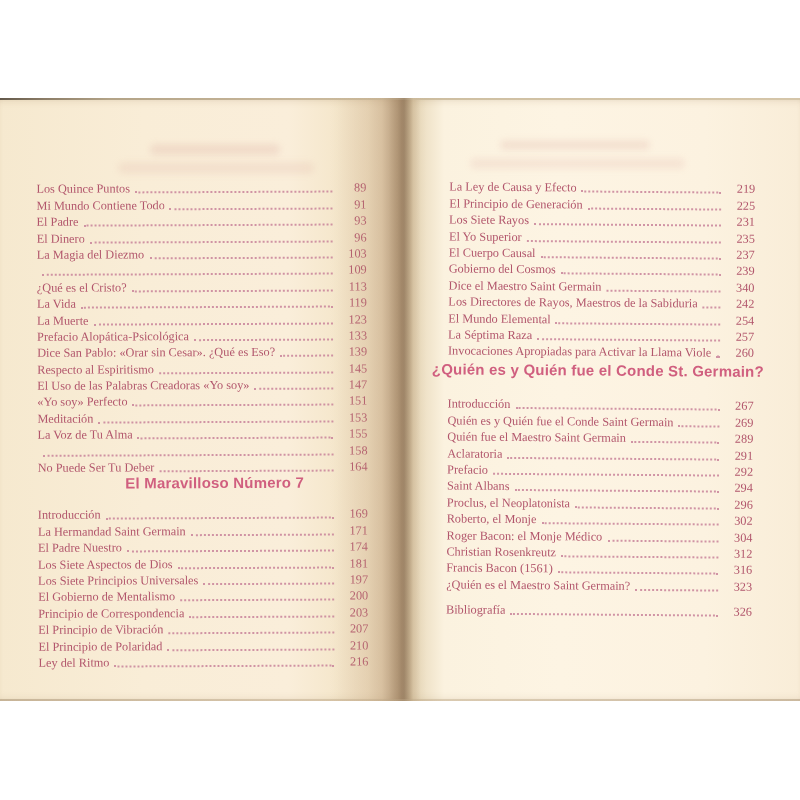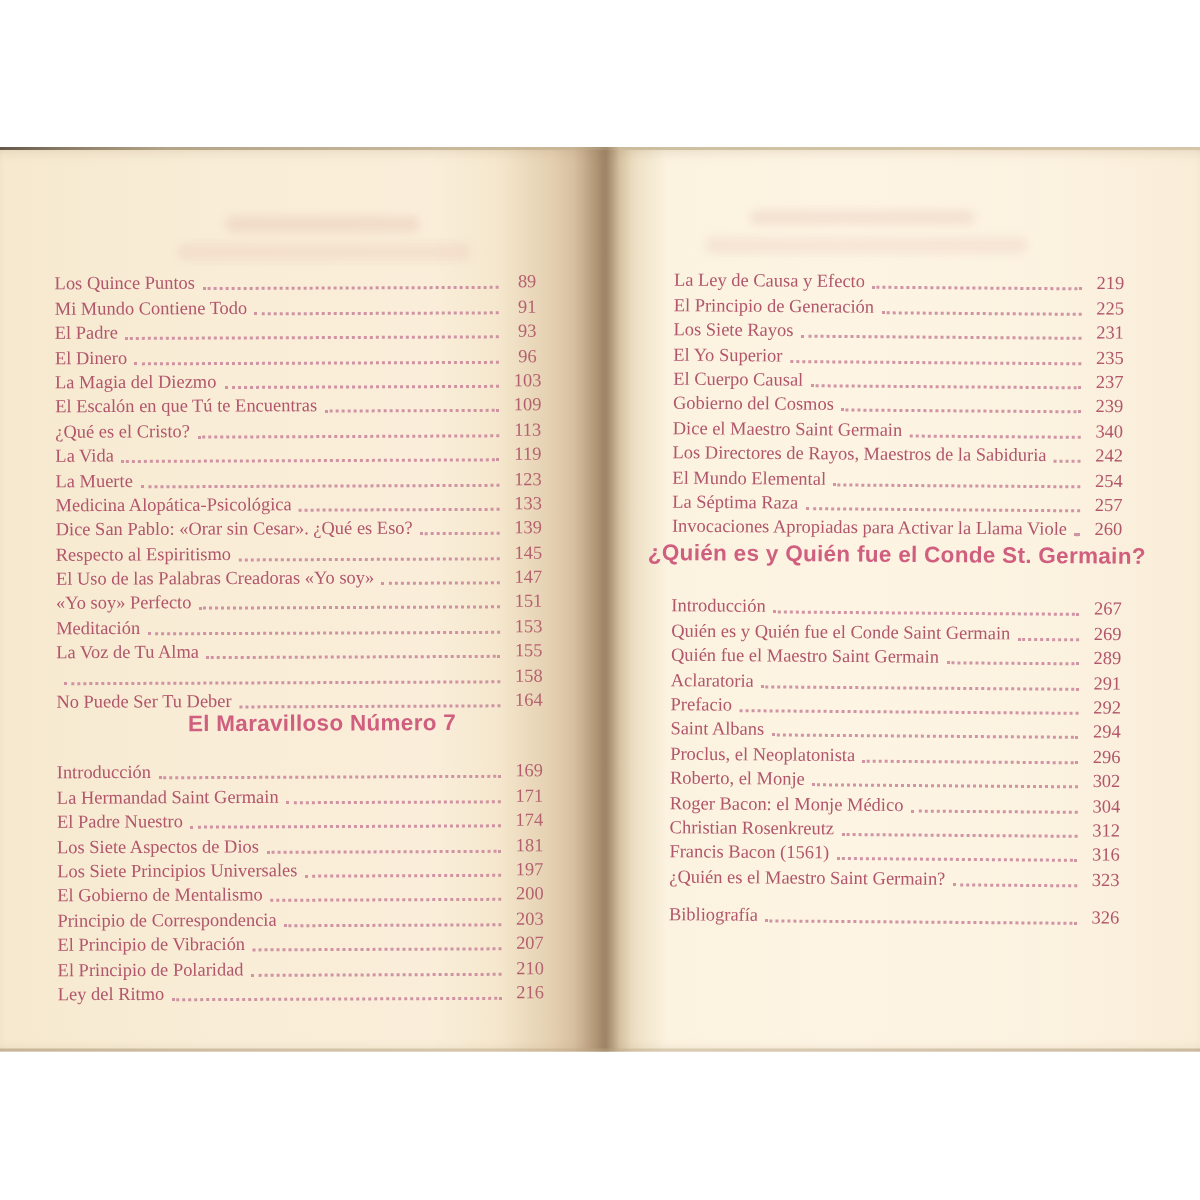--- a/index.html
+++ b/index.html
@@ -33,21 +33,21 @@
   .page-left,.page-right{position:absolute;top:0;height:100%;}
   .page-left{left:0;width:394px;}
   .page-right{left:394px;width:406px;}
   .tilt-l{transform:rotate(-.25deg);transform-origin:0 0;}
   .tilt-r{transform:rotate(.45deg);transform-origin:0 0;}
   .toc{position:absolute;color:var(--ink,#b2566c);font-size:12.3px;}
   .row{display:flex;align-items:flex-end;height:16.4px;white-space:nowrap;}
   .row .t{flex:0 1 auto;overflow:hidden;}
   .row .leader{flex:1 1 auto;min-width:4px;border-bottom:2px dotted var(--leader,#c9849b);
                margin:0 4px 3px 5px;opacity:.85;}
-  .row .n{flex:0 0 30px;text-align:center;}
+  .row .n{flex:0 0 30px;text-align:right;}
   .lp-list1{left:36px;top:83px;width:330px;}
   .lp-heading{left:48px;top:377px;width:330px;text-align:center;}
   .lp-list2{left:36px;top:409px;width:330px;}
   .rp-list1{left:56px;top:80px;width:306px;}
   .rp-heading{left:30px;top:262px;width:352px;text-align:center;}
   .rp-list2{left:56px;top:297px;width:306px;}
   .rp-biblio{left:56px;top:503px;width:306px;}
   .heading{position:absolute;font-family:"Liberation Sans", sans-serif;font-weight:600;
            font-size:15px;letter-spacing:.2px;color:var(--head,#d05f7f);}
 </style>
@@ -89,21 +89,20 @@
               <span class="n">96</span>
             </div>
 
             <div class="row">
               <span class="t">La Magia del Diezmo</span>
               <span class="leader"></span>
               <span class="n">103</span>
             </div>
 
             <div class="row">
-              <span class="t">El Escalón en que Tú te Encuentras</span>
               <span class="leader"></span>
               <span class="n">109</span>
             </div>
 
             <div class="row">
               <span class="t">¿Qué es el Cristo?</span>
               <span class="leader"></span>
               <span class="n">113</span>
             </div>
 
@@ -113,21 +112,21 @@
               <span class="n">119</span>
             </div>
 
             <div class="row">
               <span class="t">La Muerte</span>
               <span class="leader"></span>
               <span class="n">123</span>
             </div>
 
             <div class="row">
-              <span class="t">Medicina Alopática-Psicológica</span>
+              <span class="t">Prefacio Alopática-Psicológica</span>
               <span class="leader"></span>
               <span class="n">133</span>
             </div>
 
             <div class="row">
               <span class="t">Dice San Pablo: «Orar sin Cesar». ¿Qué es Eso?</span>
               <span class="leader"></span>
               <span class="n">139</span>
             </div>
 

